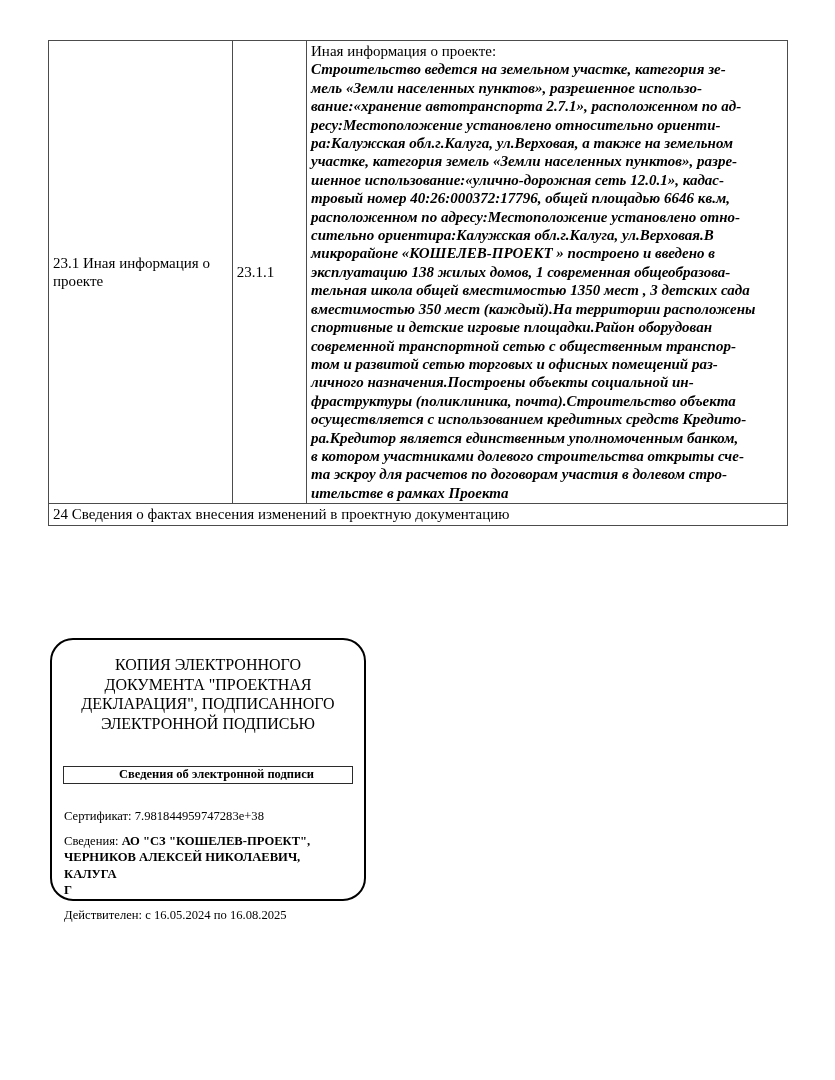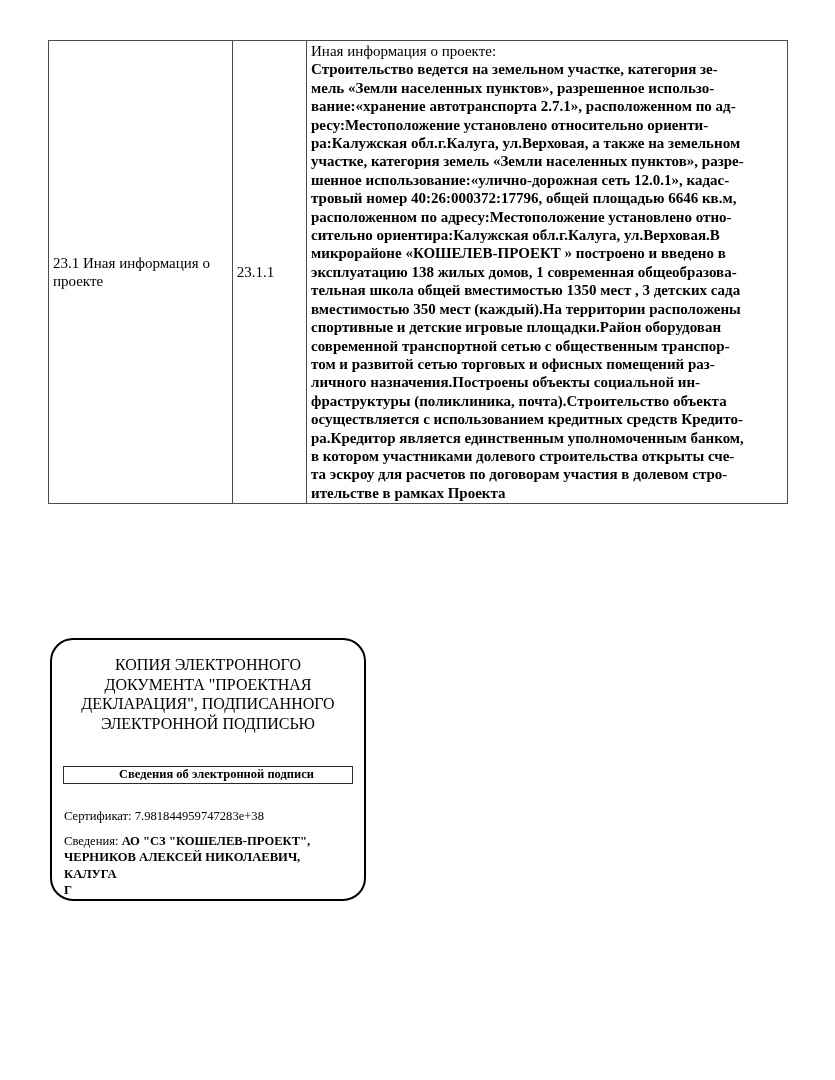--- a/index.html
+++ b/index.html
@@ -38,20 +38,21 @@
   .col-content { width: 466px; }
 
   td.content-cell {
     vertical-align: top;
     padding: 0 4px;
     margin-top: 47px;
   }
   .content-body {
     font-weight: bold;
     white-space: pre-line;
+    font-style: italic;
   }
   td.section-cell {
     line-height: 19px;
     padding: 1px 4px;
   }
   td.label-top {
     vertical-align: top;
     white-space: pre-line;
   }
   td.empty-cell { height: 72px; }
@@ -129,34 +130,41 @@
 том и развитой сетью торговых и офисных помещений раз-
 личного назначения.Построены объекты социальной ин-
 фраструктуры (поликлиника, почта).Строительство объекта
 осуществляется с использованием кредитных средств Кредито-
 ра.Кредитор является единственным уполномоченным банком,
 в котором участниками долевого строительства открыты сче-
 та эскроу для расчетов по договорам участия в долевом стро-
 ительстве в рамках Проекта</div>
       </td>
     </tr>
+    <tr>
+      <td colspan="3" class="section-cell">24 Сведения о фактах внесения изменений в проектную документацию</td>
+    </tr>
   </tbody>
 </table>
 
 <div class="stamp">
   <div class="stamp-title">КОПИЯ ЭЛЕКТРОННОГО
 ДОКУМЕНТА "ПРОЕКТНАЯ
 ДЕКЛАРАЦИЯ", ПОДПИСАННОГО
 ЭЛЕКТРОННОЙ ПОДПИСЬЮ</div>
   <div class="stamp-subheader">Сведения об электронной подписи</div>
   <div class="stamp-fields">
     <div class="sig-line">
       <span>Сертификат:</span>
       <span>7.981844959747283e+38</span>
     </div>
     <div class="sig-line">
       <span>Сведения:</span>
       <span class="sig-value-bold">АО "СЗ "КОШЕЛЕВ-ПРОЕКТ",
 ЧЕРНИКОВ АЛЕКСЕЙ НИКОЛАЕВИЧ, КАЛУГА
 Г</span>
     </div>
+    <div class="sig-line">
+      <span>Действителен:</span>
+      <span>с 16.05.2024 по 16.08.2025</span>
+    </div>
   </div>
 </div>
 
 </body></html>

